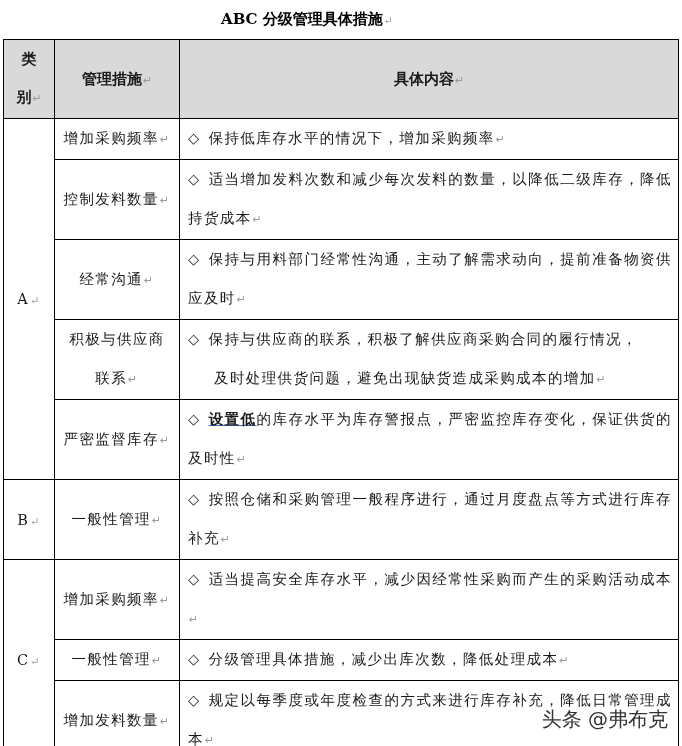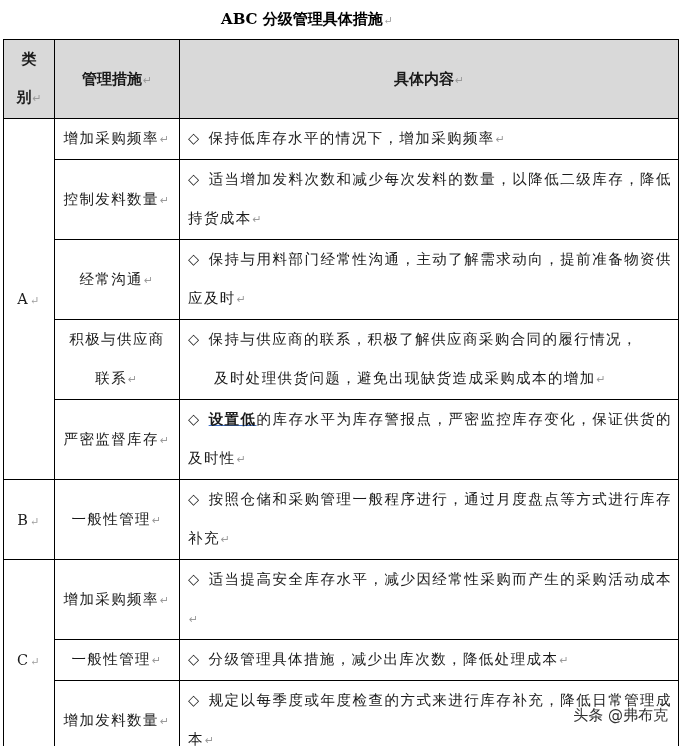--- a/index.html
+++ b/index.html
@@ -39,21 +39,21 @@
       font-family: "DejaVu Serif", "Liberation Serif", serif;
       font-size: 14px; letter-spacing: 0;
     }
     .measure { text-align: center; line-height: 39px; padding: 0 2px !important; margin-top: 17px; }
     .content { padding: 0 6px 0 8px !important; line-height: 39px; text-align: justify; margin-top: 36px; }
     .diamond { margin-right: 8px; }
     .indent { padding-left: 26px; display: block; }
     .ul { text-decoration: underline; text-decoration-color: #3b6fc7; font-weight: bold; }
     .watermark {
       position: absolute; right: 14px; top: 706px;
-      font-size: 15px; color: #333; letter-spacing: 0;
+      font-size: 20px; color: #333; letter-spacing: 0;
       text-shadow: 0 0 2px #fff;
     }
   </style>
 </head>
 <body>
 
 <div class="title"><span>ABC 分级管理具体措施</span><span class="mark">↵</span></div>
 
 <table class="grid">
   <colgroup>

